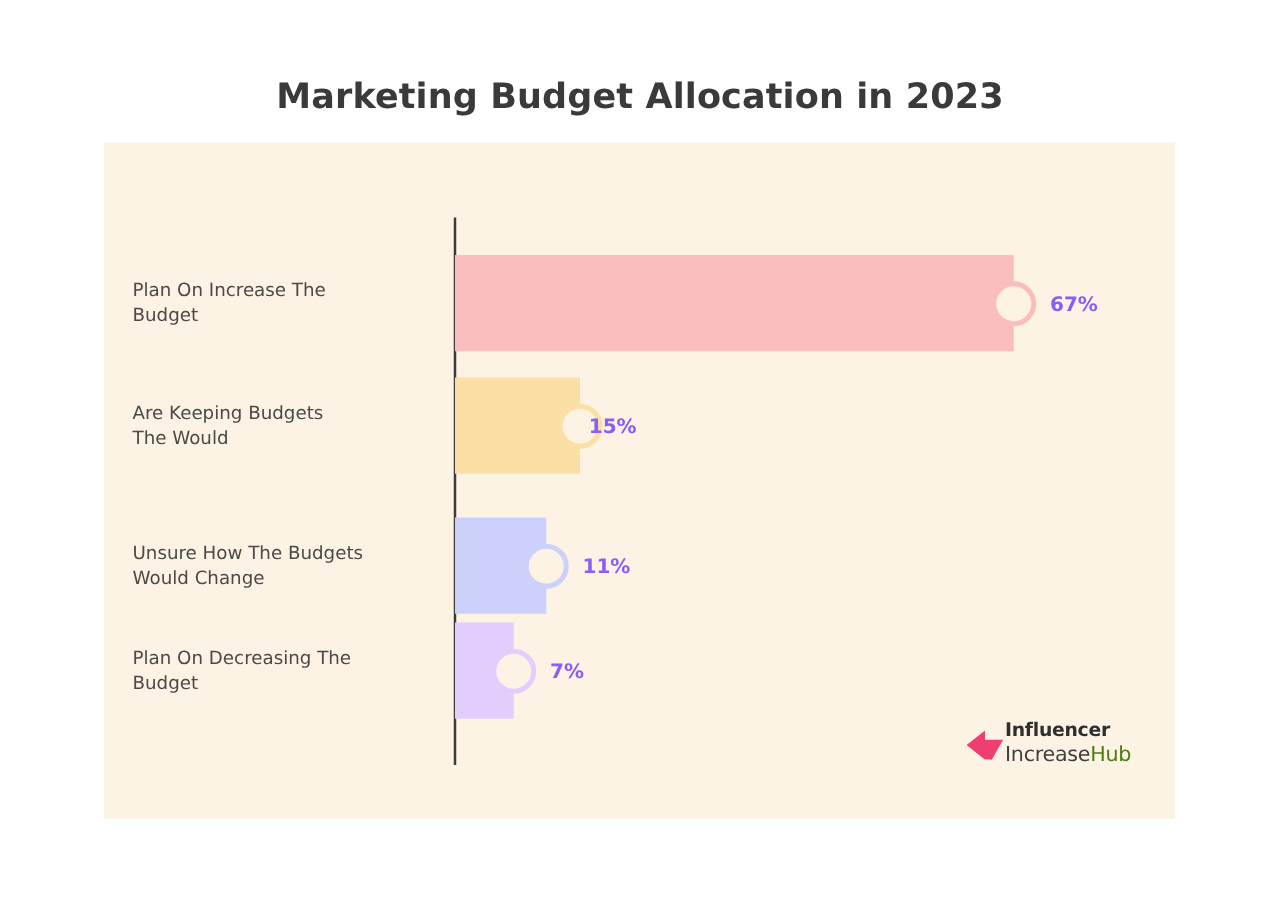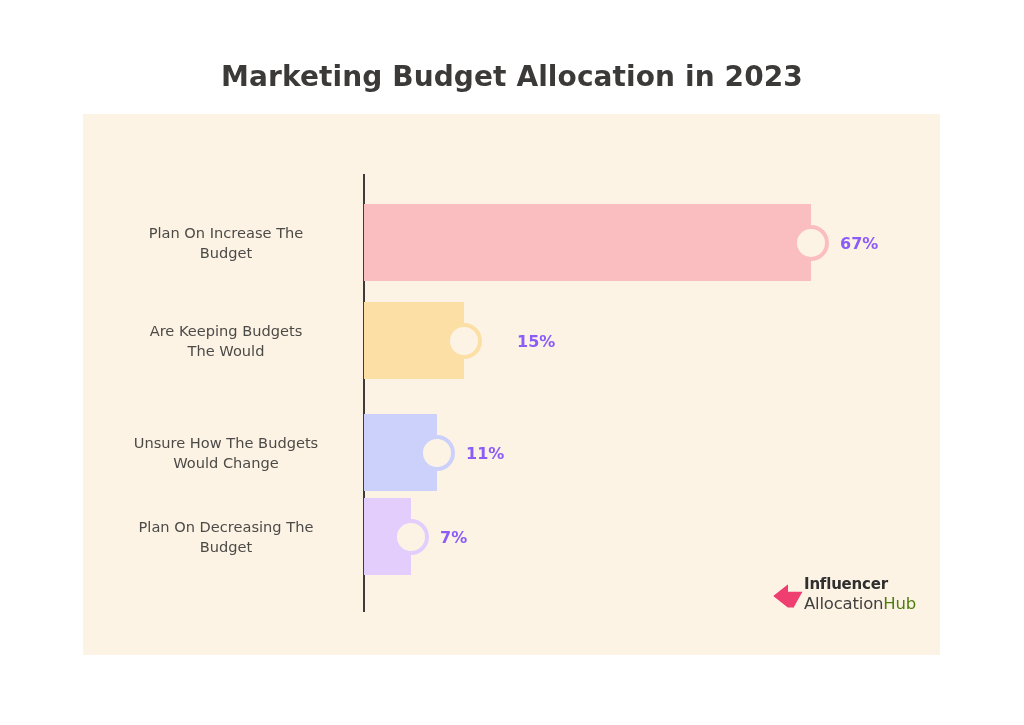--- a/index.html
+++ b/index.html
@@ -66,21 +66,21 @@
     width: 857px;
     height: 77px;
   }
 
   .bar-label {
     position: absolute;
     right: 594px;           
     top: 50%;
     transform: translateY(-50%);
     width: 240px;
-    text-align: center;
+    text-align: left;
     font-size: 14.6px;
     line-height: 20px;
     color: #4b4a47;
     font-weight: 400;
   }
 
   .bar-shape {
     position: absolute;
     left: 281px;
     top: 0;
@@ -170,21 +170,21 @@
       <div class="bar-value" style="left:757px;">67%</div>
     </div>
 
     <div class="bar-row" style="top:188px;">
       <div class="bar-label">
         <div>Are Keeping Budgets</div>
         <div>The Would</div>
       </div>
       <div class="bar-shape" style="width: 100px; background: rgb(252, 223, 164);"></div>
       <div class="bar-marker" style="left: 381px; border-color: rgb(252, 223, 164); background: rgb(253, 243, 229);"></div>
-      <div class="bar-value" style="left: 434px;">15%</div>
+      <div class="bar-value" style="left: 388px;">15%</div>
     </div>
 
     <div class="bar-row" style="top:300px;">
       <div class="bar-label">
         <div>Unsure How The Budgets</div>
         <div>Would Change</div>
       </div>
       <div class="bar-shape" style="width: 73px; background: rgb(203, 209, 250);"></div>
       <div class="bar-marker" style="left: 354px; border-color: rgb(203, 209, 250); background: rgb(253, 243, 229);"></div>
       <div class="bar-value" style="left: 383px; text-align: center;">11%</div>
@@ -203,17 +203,17 @@
   </div>
 
   <div id="logo">
     <svg id="logo-mark" viewBox="0 0 34 34" xmlns="http://www.w3.org/2000/svg">
       <path d="M0.5 17 L15 5.5 L15 13.2 L28 13.2 L20.5 28.5 L15 28.5 L15 28.5 Z" fill="#ef3e70"></path>
       <path d="M0.5 17 L15 5.5 L15 28.5 Z" fill="#ef3e70"></path>
       <path d="M14.5 12.8 L29.5 12.8 L20.2 29 Z" fill="#ef3e70"></path>
     </svg>
     <div id="logo-text">
       <div id="logo-line-1">Influencer</div>
-      <div id="logo-line-2"><span>Allocation</span><span id="logo-hub">Hub</span></div>
+      <div id="logo-line-2"><span>Increase</span><span id="logo-hub">Hub</span></div>
     </div>
   </div>
 
 </div>
 
 </body></html>

